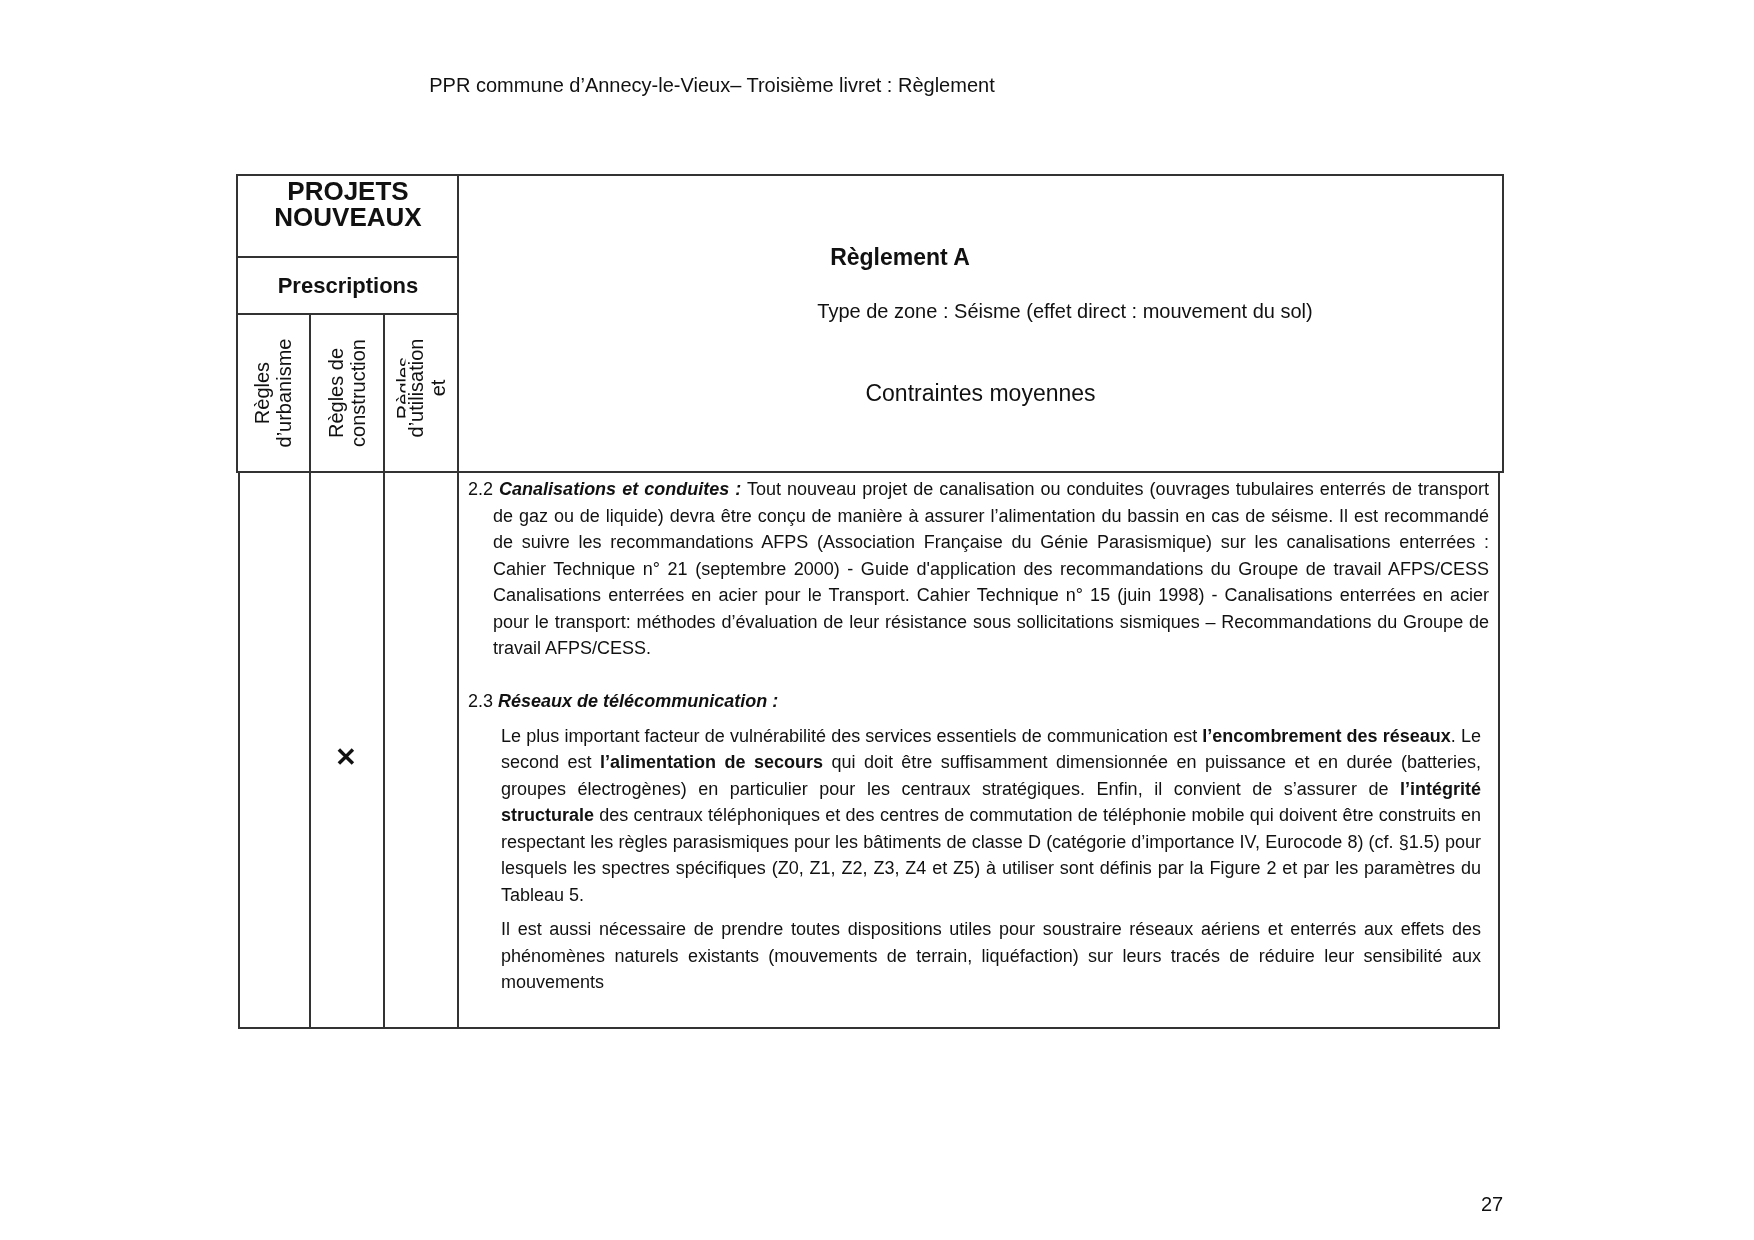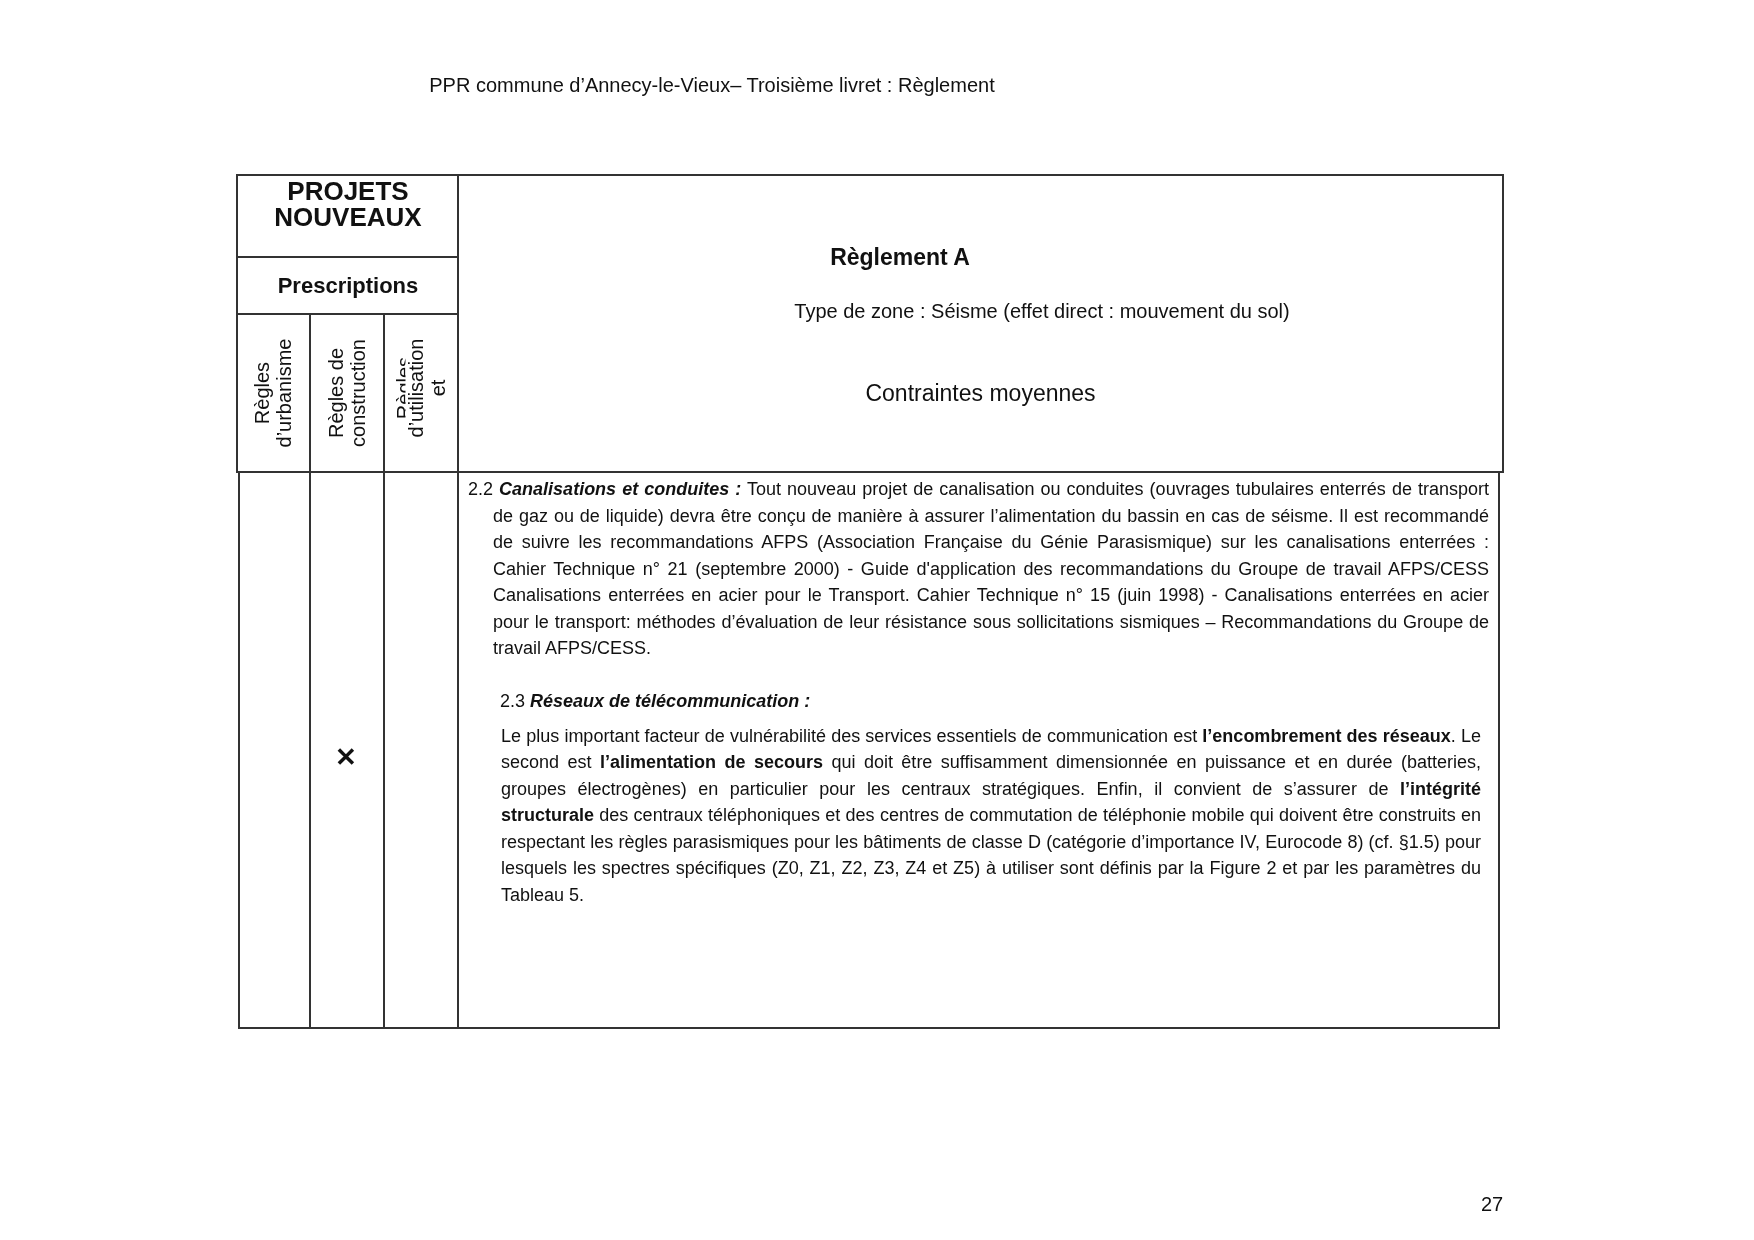--- a/index.html
+++ b/index.html
@@ -12,21 +12,21 @@
   .hdr-left-div { position:absolute; left:457px; top:174px; width:2px; height:299px; background:#333; }
   .row-line { position:absolute; height:2px; background:#333; }
   .col-line { position:absolute; width:1.5px; background:#333; }
   .projets { position:absolute; left:238px; top:178px; width:220px; text-align:center;
          font-weight:bold; font-size:26px; line-height:26px; }
   .prescriptions { position:absolute; left:238px; top:273px; width:220px; text-align:center;
          font-weight:bold; font-size:22px; }
   .vert { position:absolute; top:315px; height:155px; display:flex; align-items:center; justify-content:center; overflow:hidden; }
   .vert-inner { transform:rotate(-90deg); white-space:nowrap; text-align:center; font-size:20px; line-height:22px; }
   .reg-title { position:absolute; left:459px; width:882px; top:244px; text-align:center; font-weight:bold; font-size:23px; }
-  .zone-type { position:absolute; left:459px; width:1166px; top:300px; text-align:center; font-size:20px; }
+  .zone-type { position:absolute; left:459px; width:1166px; top:300px; text-align:center; font-size:20px;padding-left:23px; }
   .contraintes { position:absolute; left:459px; width:1043px; top:380px; text-align:center; font-weight:normal; font-size:23px; }
   .body-outer { position:absolute; left:238px; top:471px; width:1262px; height:558px;
          border:2px solid #333; border-top:none; box-sizing:border-box; }
   .cross { position:absolute; left:335px; top:742px; font-size:26px; font-weight:bold; }
   .content { position:absolute; left:468px; top:476px; width:1021px; font-size:18px; line-height:26.5px; }
   .para { text-align:justify; padding-left:25px; text-indent:-25px; margin:0; }
   .gap { height:26.5px; }
   .sub { padding-left:25px; text-align:justify; margin:8px; }
   .page-number { position:absolute; left:1481px; top:1193px; font-size:20px;text-align:right; }
   b { font-weight:bold; }
@@ -80,20 +80,21 @@
 
 <div class="cross">✕</div>
 
 <div class="content">
   <p class="para">
     <span>2.2</span>
     <b><i>Canalisations et conduites :</i></b>
     <span>Tout nouveau projet de canalisation ou conduites (ouvrages tubulaires enterrés de transport de gaz ou de liquide) devra être conçu de manière à assurer l’alimentation du bassin en cas de séisme. Il est recommandé de suivre les recommandations AFPS (Association Française du Génie Parasismique) sur les canalisations enterrées : Cahier Technique n° 21 (septembre 2000) - Guide d'application des recommandations du Groupe de travail AFPS/CESS Canalisations enterrées en acier pour le Transport. Cahier Technique n° 15 (juin 1998) - Canalisations enterrées en acier pour le transport: méthodes d’évaluation de leur résistance sous sollicitations sismiques – Recommandations du Groupe de travail AFPS/CESS.</span>
   </p>
   <div class="gap"></div>
-  <p class="para" style="padding-left:0; text-indent:0;margin-left:32px;">
+  <p class="para" style="padding-left:0; text-indent:0;">
     <span>2.3</span>
     <b><i>Réseaux de télécommunication :</i></b>
   </p>
   <p class="sub"><span>Le plus important facteur de vulnérabilité des services essentiels de communication est </span><b>l’encombrement des réseaux</b><span>. Le second est </span><b>l’alimentation de secours</b><span> qui doit être suffisamment dimensionnée en puissance et en durée (batteries, groupes électrogènes) en particulier pour les centraux stratégiques. Enfin, il convient de s’assurer de </span><b>l’intégrité structurale</b><span> des centraux téléphoniques et des centres de commutation de téléphonie mobile qui doivent être construits en respectant les règles parasismiques pour les bâtiments de classe D (catégorie d’importance IV, Eurocode 8) (cf. §1.5) pour lesquels les spectres spécifiques (Z0, Z1, Z2, Z3, Z4 et Z5) à utiliser sont définis par la Figure 2 et par les paramètres du Tableau 5.</span></p>
+  <p class="sub">Il est aussi nécessaire de prendre toutes dispositions utiles pour soustraire réseaux aériens et enterrés aux effets des phénomènes naturels existants (mouvements de terrain, liquéfaction) sur leurs tracés de réduire leur sensibilité aux mouvements</p>
 </div>
 
 <div class="page-number">27</div>
 
 </body></html>

